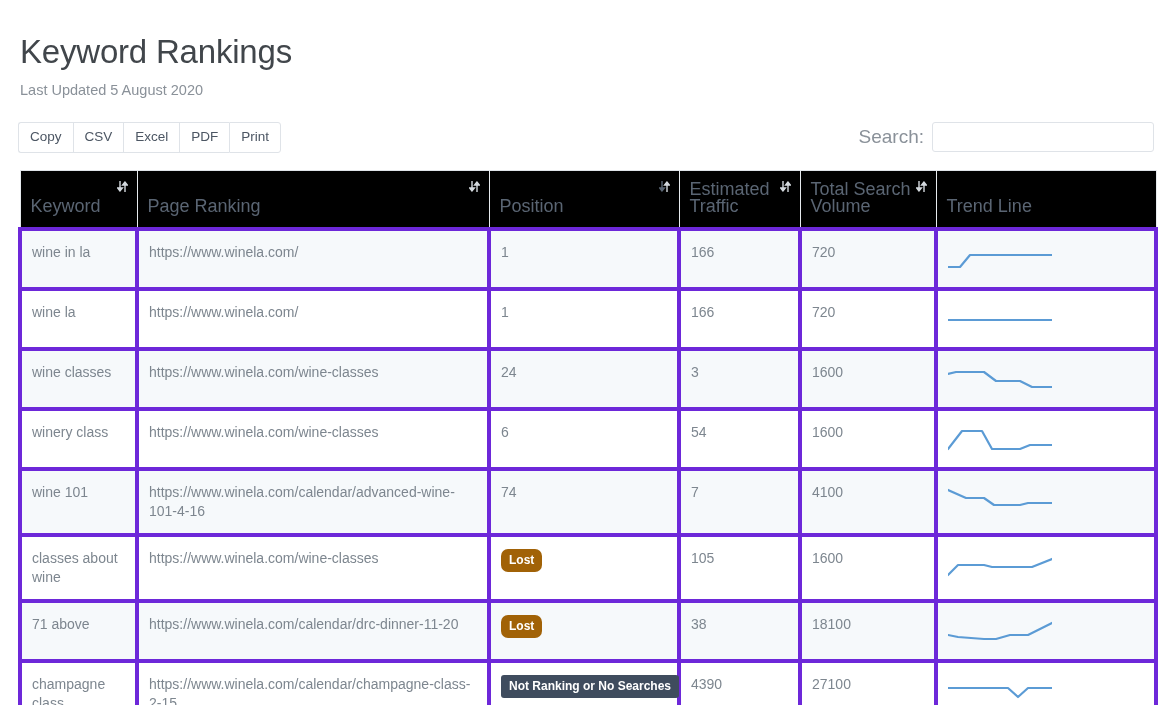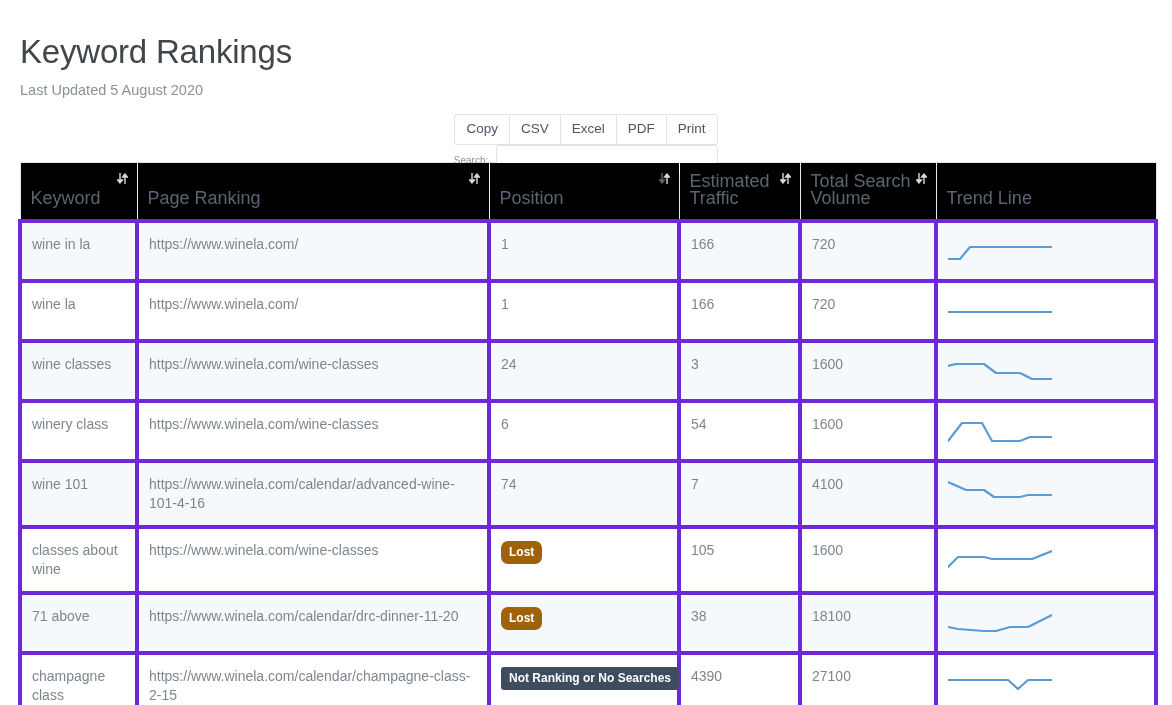--- a/index.html
+++ b/index.html
@@ -22,44 +22,43 @@
     letter-spacing: -0.2px;
   }
   .subtitle {
     font-size: 14.5px;
     color: #8a9199;
     margin: 6px 0 0 2px;
     line-height: 20px;
   }
 
   .toolbar {
-    margin-top: 14px;
+    margin-top: 22px;
     display: flex;
-    align-items: center;
+    align-items: flex-start;
     justify-content: space-between;
     height: 32px;
-    flex-direction: column;
   }
   .btn-group { display: flex; }
   .btn {
     font-size: 13.5px;
     color: #4c5663;
     background: #fff;
     border: 1px solid #dfe3e8;
     border-right: none;
     padding: 5px 11px 6px 11px;
     line-height: 18px;
     cursor: pointer;
     font-family: "Liberation Sans", sans-serif;
   }
   .btn:first-child { border-radius: 3px 0 0 3px; }
   .btn:last-child { border-right: 1px solid #dfe3e8; border-radius: 0 3px 3px 0; }
 
   .search-wrap { display: flex; align-items: center; gap: 8px; }
-  .search-label { font-size: 10px; color: #8a9199; }
+  .search-label { font-size: 19px; color: #8a9199; }
   .search-input {
     width: 222px; height: 30px;
     border: 1px solid #dfe3e8;
     border-radius: 3px;
     padding: 4px 8px;
     font-size: 13.5px;
     color: #4c5663;
     background: #fff;
     font-family: "Liberation Sans", sans-serif;
     outline: none;

